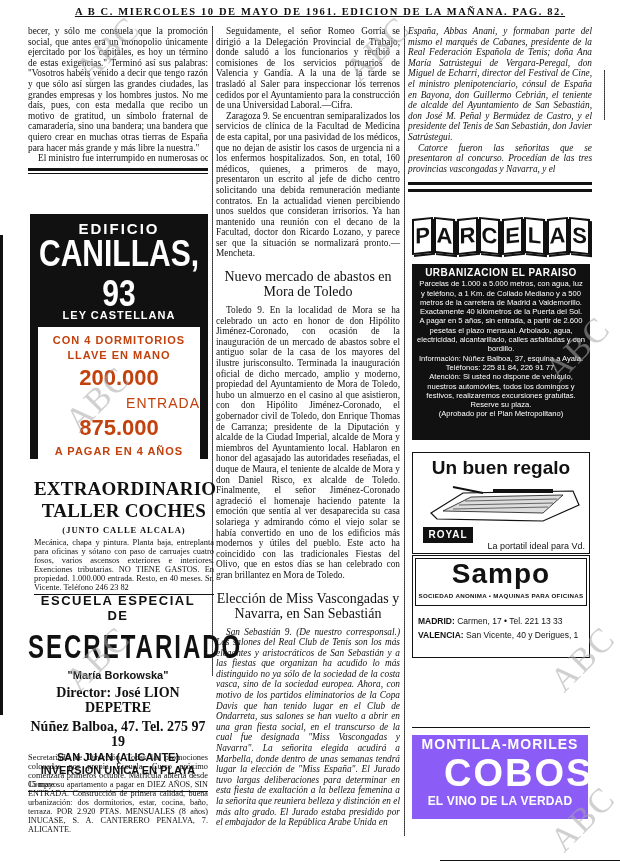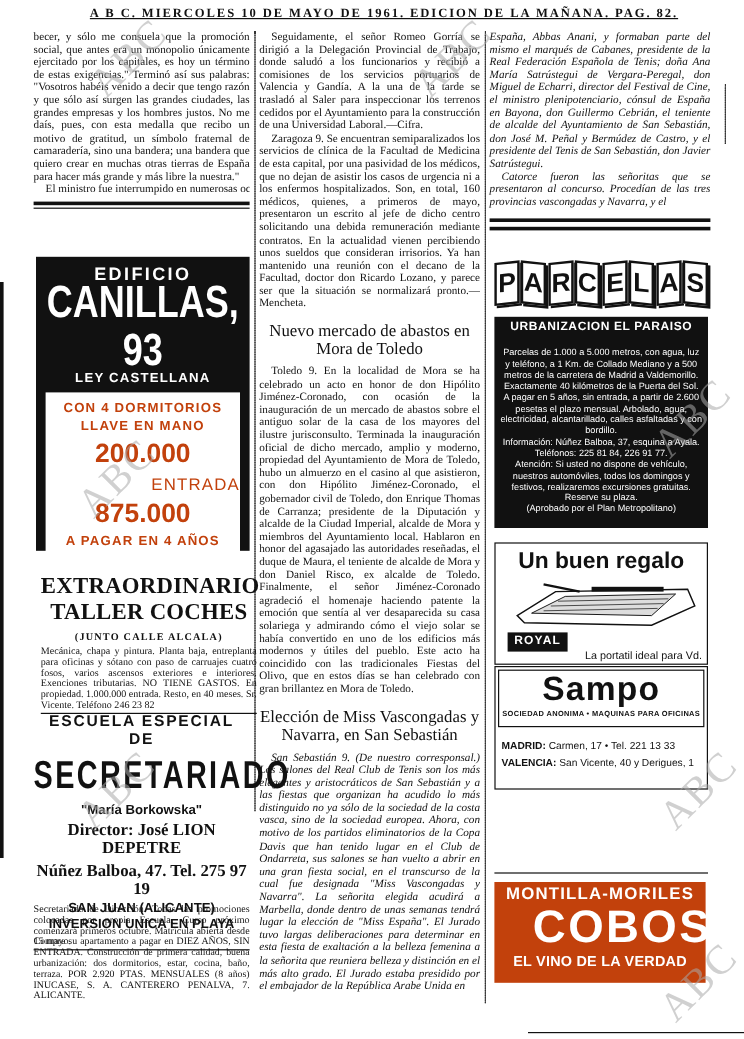--- a/index.html
+++ b/index.html
@@ -68,41 +68,41 @@
     display: inline-block; width: 21px; height: 36px; border: 2px solid #111; background: #fff;
     font-family: "Liberation Sans", sans-serif; font-weight: bold; font-size: 22px; text-align: center; line-height: 32px;
     color: #111; box-shadow: 2px 2px 0 #111;
   }
   .parcelas-title span:nth-child(odd) { transform: skewY(-6deg); }
   .parcelas-title span:nth-child(even) { transform: skewY(6deg); }
   .parcelas-body {
     background: #111; color: #fff; margin-top: 6px; padding: 4px 5px; height: 176px;
     font-family: "Liberation Sans", sans-serif; font-size: 7.6px; line-height: 9.3px; text-align: center;
   }
-  .parcelas-body .pb-title { font-size: 10px; font-weight: bold; margin-bottom: 12px; letter-spacing: 0.5px; }
+  .parcelas-body .pb-title { font-size: 10px; font-weight: bold; margin-bottom: 2px; letter-spacing: 0.5px; }
 
   
   .ad-royal { position: absolute; left: 412px; top: 452px; width: 178px; height: 102px; border: 1px solid #111; }
   .ad-royal .r1 { font-family: "Liberation Sans", sans-serif; font-size: 19px; font-weight: bold; text-align: center; margin-top: 4px; }
   .ad-royal .typewriter { position: absolute; left: 10px; top: 30px; width: 160px; height: 40px; }
   .ad-royal .royal-logo {
     position: absolute; left: 10px; top: 74px; width: 50px; height: 16px; background: #111; color: #fff;
     font-family: "Liberation Sans", sans-serif; font-size: 10px; font-weight: bold; text-align: center; line-height: 16px; letter-spacing: 1px;
   }
   .ad-royal .r2 { position: absolute; right: 4px; top: 88px; font-family: "Liberation Sans", sans-serif; font-size: 9px; }
 
   .ad-sampo { position: absolute; left: 412px; top: 555px; width: 178px; height: 103px; border: 1px solid #111; }
   .ad-sampo .s-box { margin: 2px; border: 1px solid #111; height: 48px; text-align: center; }
   .ad-sampo .s1 { font-family: "Liberation Sans", sans-serif; font-size: 28px; font-weight: bold; line-height: 30px; letter-spacing: 1px; }
   .ad-sampo .s2 { font-family: "Liberation Sans", sans-serif; font-size: 6.2px; font-weight: bold; letter-spacing: 0.3px; margin-top: 3px; }
   .ad-sampo .addr { font-family: "Liberation Sans", sans-serif; font-size: 8.5px; line-height: 14px; padding: 6px 5px 0; }
   .ad-sampo .addr b { font-weight: bold; }
 
   .ad-cobos {
-    position: absolute; left: 412px; top: 735px; width: 176px; height: 84px; background: #c2410c; color: #fff;
+    position: absolute; left: 412px; top: 735px; width: 176px; height: 84px; background: #8b5cf6; color: #fff;
     text-align: center; font-family: "Liberation Sans", sans-serif;
   }
   .ad-cobos .c1 { font-size: 14px; font-weight: bold; letter-spacing: 1px; line-height: 18px; }
   .ad-cobos .c2 { font-size: 38px; font-weight: bold; letter-spacing: 2px; line-height: 40px; padding-left: 32px; }
   .ad-cobos .c3 { font-size: 12px; font-weight: bold; line-height: 16px; letter-spacing: 0.2px; }
 
   .watermark {
     position: absolute; font-family: "Liberation Serif", serif; font-size: 34px; color: rgba(170,170,170,0.55);
     transform: rotate(-45deg); pointer-events: none; letter-spacing: 2px;
   }

